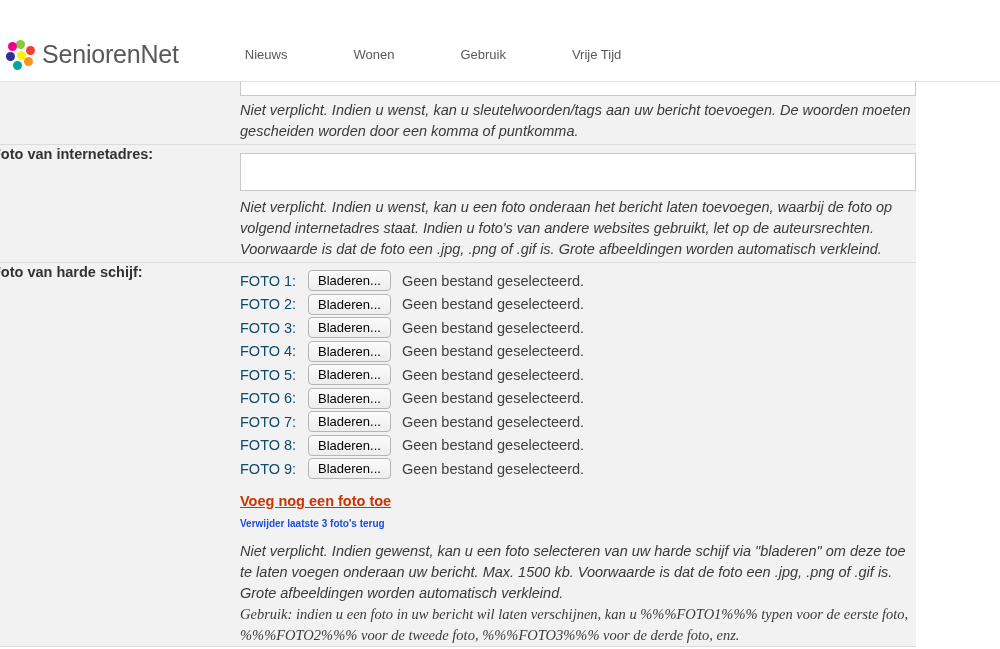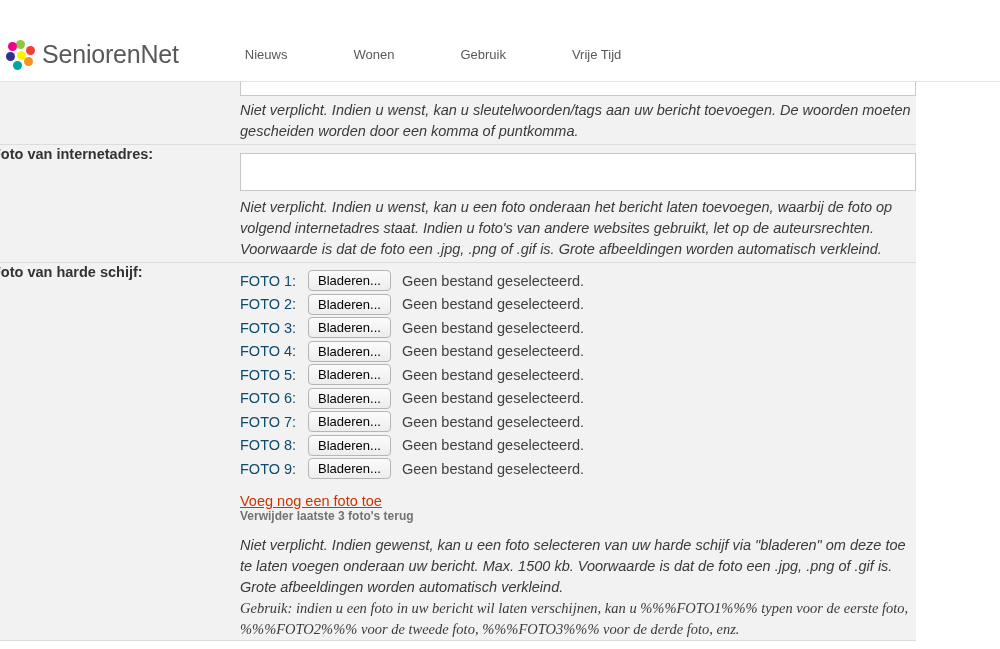--- a/index.html
+++ b/index.html
@@ -171,31 +171,31 @@
   .file-status {
     font-size: 14.5px;
     color: #404040;
     margin-left: 11px;
   }
 
   .add-photo-link {
     display: inline-block;
     margin-top: 12px;
     font-size: 14.5px;
-    font-weight: normal;
+    font-weight: bold;
     color: #cc3300;
     text-decoration: underline;
     cursor: pointer;
   }
   .remove-photo-link {
     display: block;
-    margin-top: 0;
-    font-size: 12px;
+    margin-top: 9px;
+    font-size: 10px;
     font-weight: bold;
-    color: #737373;
+    color: #1d4ed8;
     cursor: pointer;
   }
   .bottom-hints { margin-top: 12px; }
   .bottom-hints p { margin: 0; }
 </style>
 </head>
 <body>
 
 <div id="page">
 

